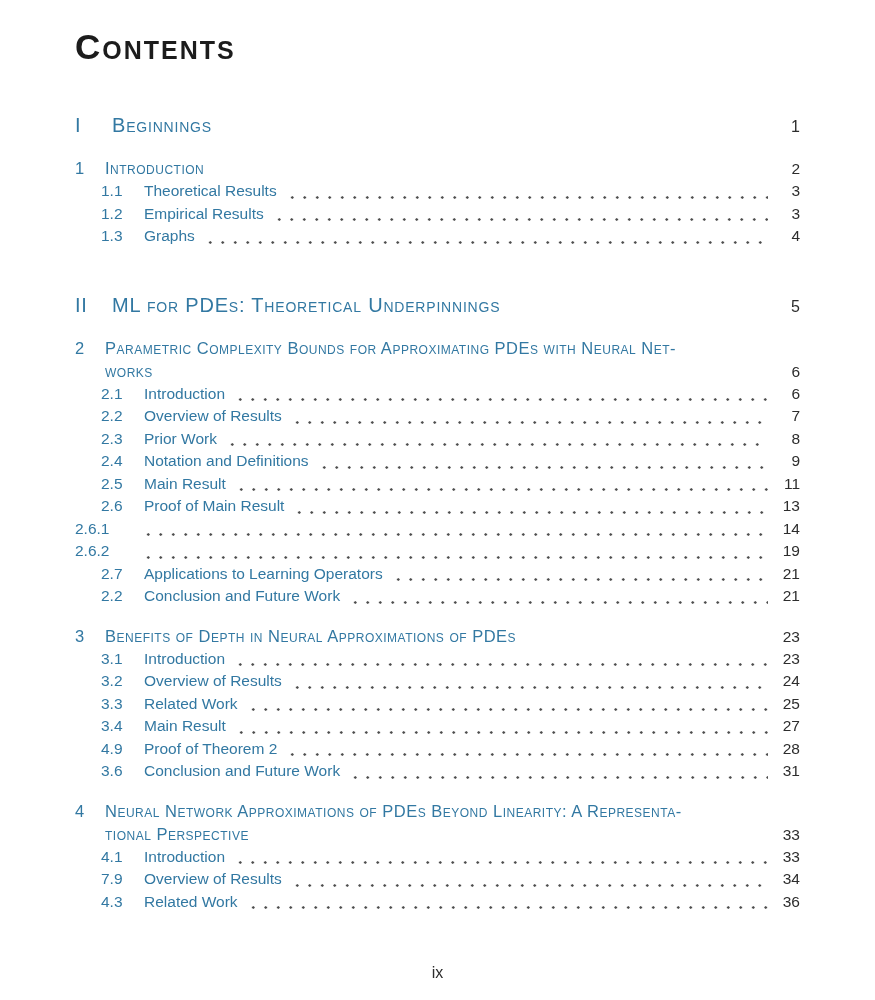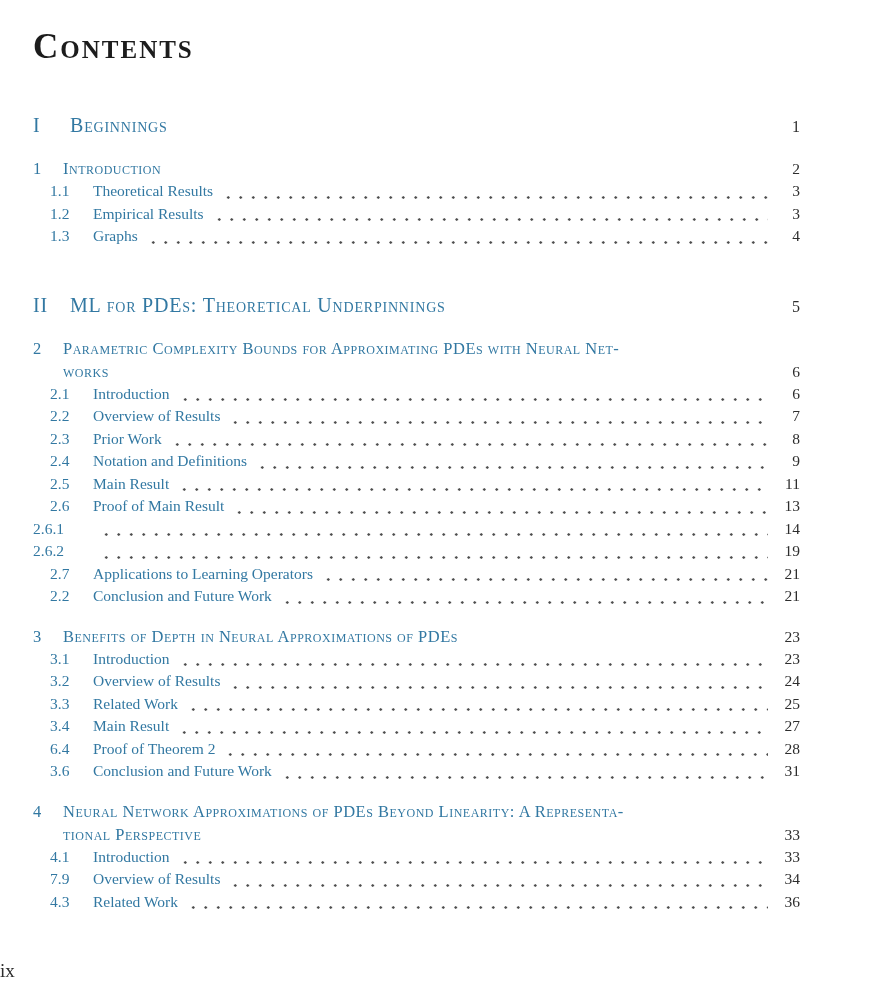--- a/index.html
+++ b/index.html
@@ -1,20 +1,20 @@
 <!DOCTYPE html>
 <html><head>
 <meta charset="utf-8">
 <style>
   html,body{margin:0;padding:0;background:#ffffff;}
   .page{
     width:875px;height:1000px;position:relative;box-sizing:border-box;
     background:#ffffff;overflow:hidden;
-    padding:26px 75px 0 33px;
-    font-family:Liberation Serif, serif;
+    padding:26px 75px 0 75px;
+    font-family:Liberation Sans, sans-serif;
   }
   .title{
     font-variant:small-caps;
     font-size:35px;line-height:1.2;letter-spacing:2px;
     color:#1c1c1c;margin:0 0 16px 0;font-weight:600;
   }
   .toc{display:block;}
   .row{
     display:flex;align-items:baseline;
     font-size:15.5px;line-height:22.5px;
@@ -40,25 +40,25 @@
     letter-spacing:0.8px;margin-top:44px;
   }
   .row.part .num{width:37px;}
   .row.part .pg{font-size:16px;}
   .row.chapter{
     font-variant:small-caps;font-size:16.5px;line-height:23px;
     letter-spacing:0.5px;margin-top:17px;
   }
   .row.chapter .num{width:30px;}
   .row.chapter.cont{margin-top:0;align-items:flex-end;}
-  .row.section .num{margin-left:17px;width:43px;}
+  .row.section .num{margin-left:26px;width:43px;}
   .row.subsection .num{width:58px;}
   .footer{
     position:absolute;left:0;right:0;bottom:18px;
-    text-align:left;font-size:19px;color:#2d2d2d;
+    text-align:center;font-size:16px;color:#2d2d2d;
   }
 </style>
 </head>
 <body>
 
 <div class="page">
   <h1 class="title">Contents</h1>
   <div class="toc">
       <div class="row part">
         <span class="num">I</span>
@@ -188,21 +188,21 @@
         <span class="leader"></span>
         <span class="pg">25</span>
       </div>
       <div class="row section">
         <span class="num">3.4</span>
         <span class="ttl">Main Result</span>
         <span class="leader"></span>
         <span class="pg">27</span>
       </div>
       <div class="row section">
-        <span class="num">6.4</span>
+        <span class="num">4.9</span>
         <span class="ttl">Proof of Theorem 2</span>
         <span class="leader"></span>
         <span class="pg">28</span>
       </div>
       <div class="row section">
         <span class="num">3.6</span>
         <span class="ttl">Conclusion and Future Work</span>
         <span class="leader"></span>
         <span class="pg">31</span>
       </div>

